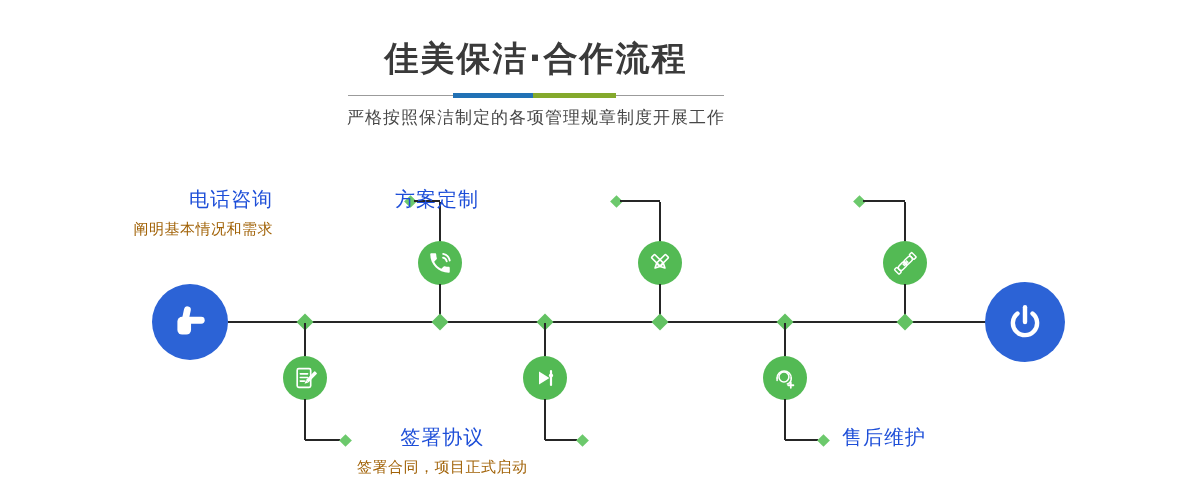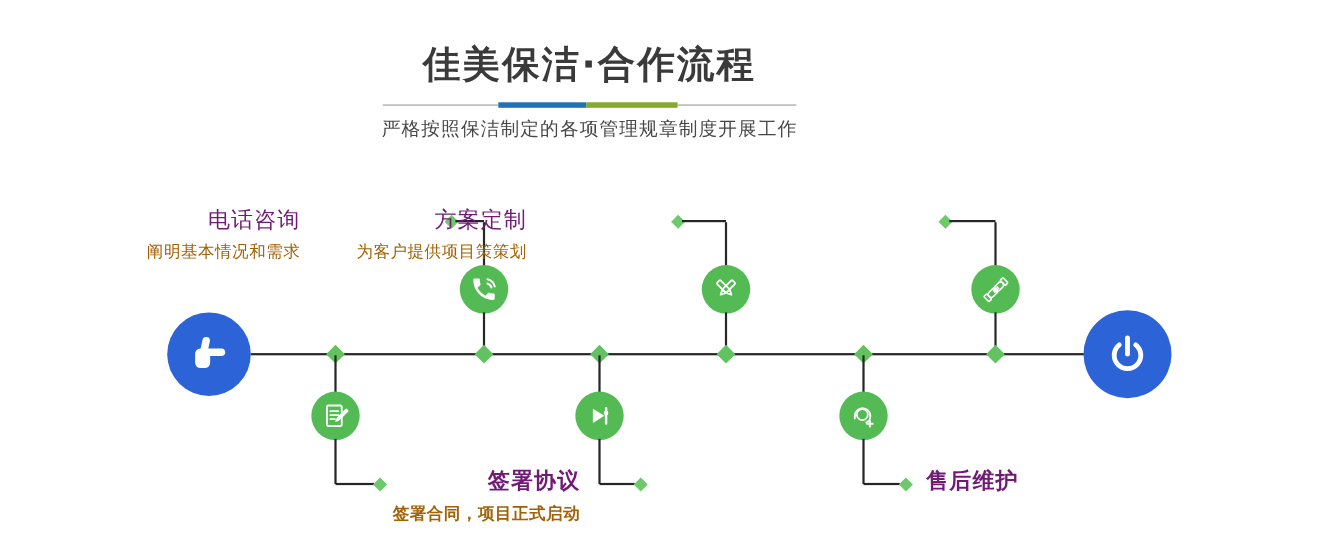--- a/index.html
+++ b/index.html
@@ -25,22 +25,22 @@
   .diamond.small { width:9px; height:9px; background:#6cc96c; }
 
   
   .node { position:absolute; width:44px; height:44px; border-radius:50%;
           display:flex; align-items:center; justify-content:center; }
   .endpoint { position:absolute; border-radius:50%; display:flex; align-items:center; justify-content:center; }
 
   
   .step-label { position:absolute; white-space:nowrap; }
   .step-label.top { text-align:right; }
-  .step-label.bottom { text-align:right;font-weight:bold; }
-  .step-title { font-size:20px; color:#701a75; letter-spacing:1px; }
+  .step-label.bottom { text-align:center; }
+  .step-title { font-size:20px; color:#1d4ed8; letter-spacing:1px; }
   .step-desc  { font-size:15px; color:#a16207; margin-top:7px; letter-spacing:0.5px; }
 </style>
 </head>
 <body>
 
 <div class="canvas">
 
   <div class="page-title">佳美保洁·合作流程</div>
   <div class="divider">
     <span class="d-gray" style="width:105px"></span>
@@ -102,21 +102,20 @@
           <rect x="10.7" y="3" width="4.6" height="12.5" rx="1"></rect>
           <path d="M10.7 15.5 L13 20 L15.3 15.5 Z"></path>
         </g>
       </g>
     </svg>
   </div>
   <div class="vline" style="left:659px; top:284px; height:38px;"></div>
   <div class="diamond" style="left:654px; top:316px;"></div>
   <div class="step-label top" style="right:593px; top:186px;">
     <div class="step-title">方案定制</div>
-    <div class="step-desc">为客户提供项目策策划</div>
   </div>
 
   <div class="diamond small" style="left:854.5px; top:196.5px;"></div>
   <div class="hline" style="left:863px; top:200px; width:42px;"></div>
   <div class="vline" style="left:904px; top:202px; height:41px;"></div>
   <div class="node" style="left:883px; top:241px; background:#53ba54;">
     <svg width="27" height="27" viewBox="0 0 26 26">
       <g transform="rotate(-45 13 13)" stroke="#fff" stroke-width="1.4" fill="none" stroke-linejoin="round">
         <rect x="1.2" y="9.6" width="3.4" height="6.4" rx="0.8"></rect>
         <rect x="21.4" y="9.6" width="3.4" height="6.4" rx="0.8"></rect>

